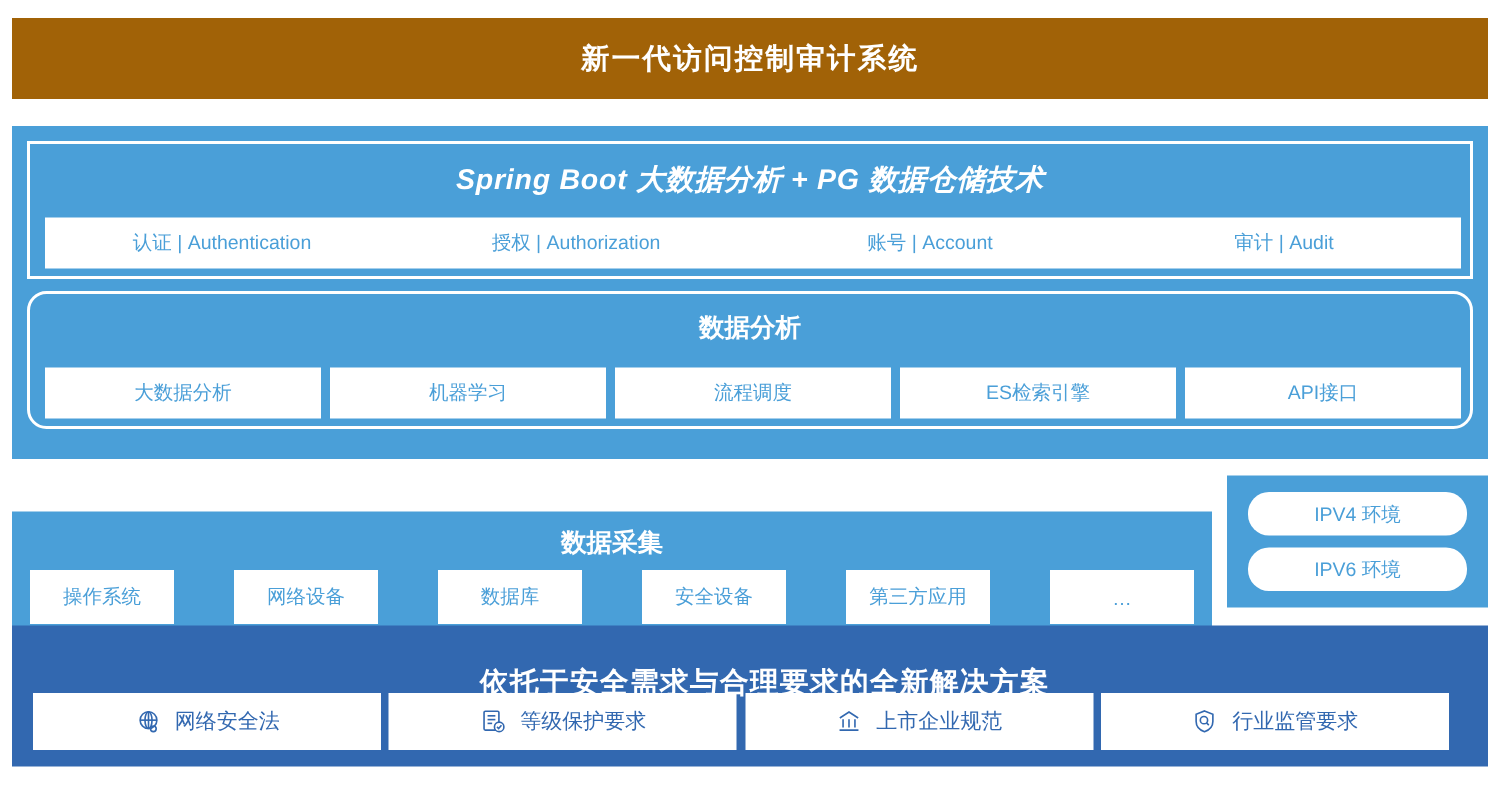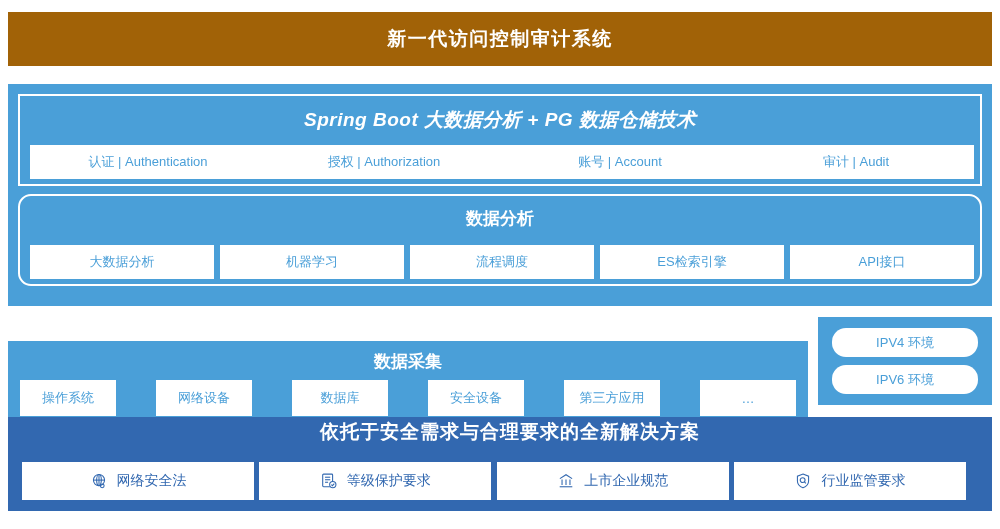--- a/index.html
+++ b/index.html
@@ -166,21 +166,21 @@
   #solution-section {
     position: absolute;
     left: 8px;
     top: 417px;
     width: 984px;
     height: 94px;
     background: #3268b0;
     box-sizing: border-box;
   }
   #solution-title {
-    margin-top: 2px;
+    margin-top: 25px;
     font-size: 19px;
     letter-spacing: 1px;
     padding-left: 20px;
   }
   #solution-row {
     position: absolute;
     left: 14px;
     top: 45px;
     width: 944px;
     height: 38px;

